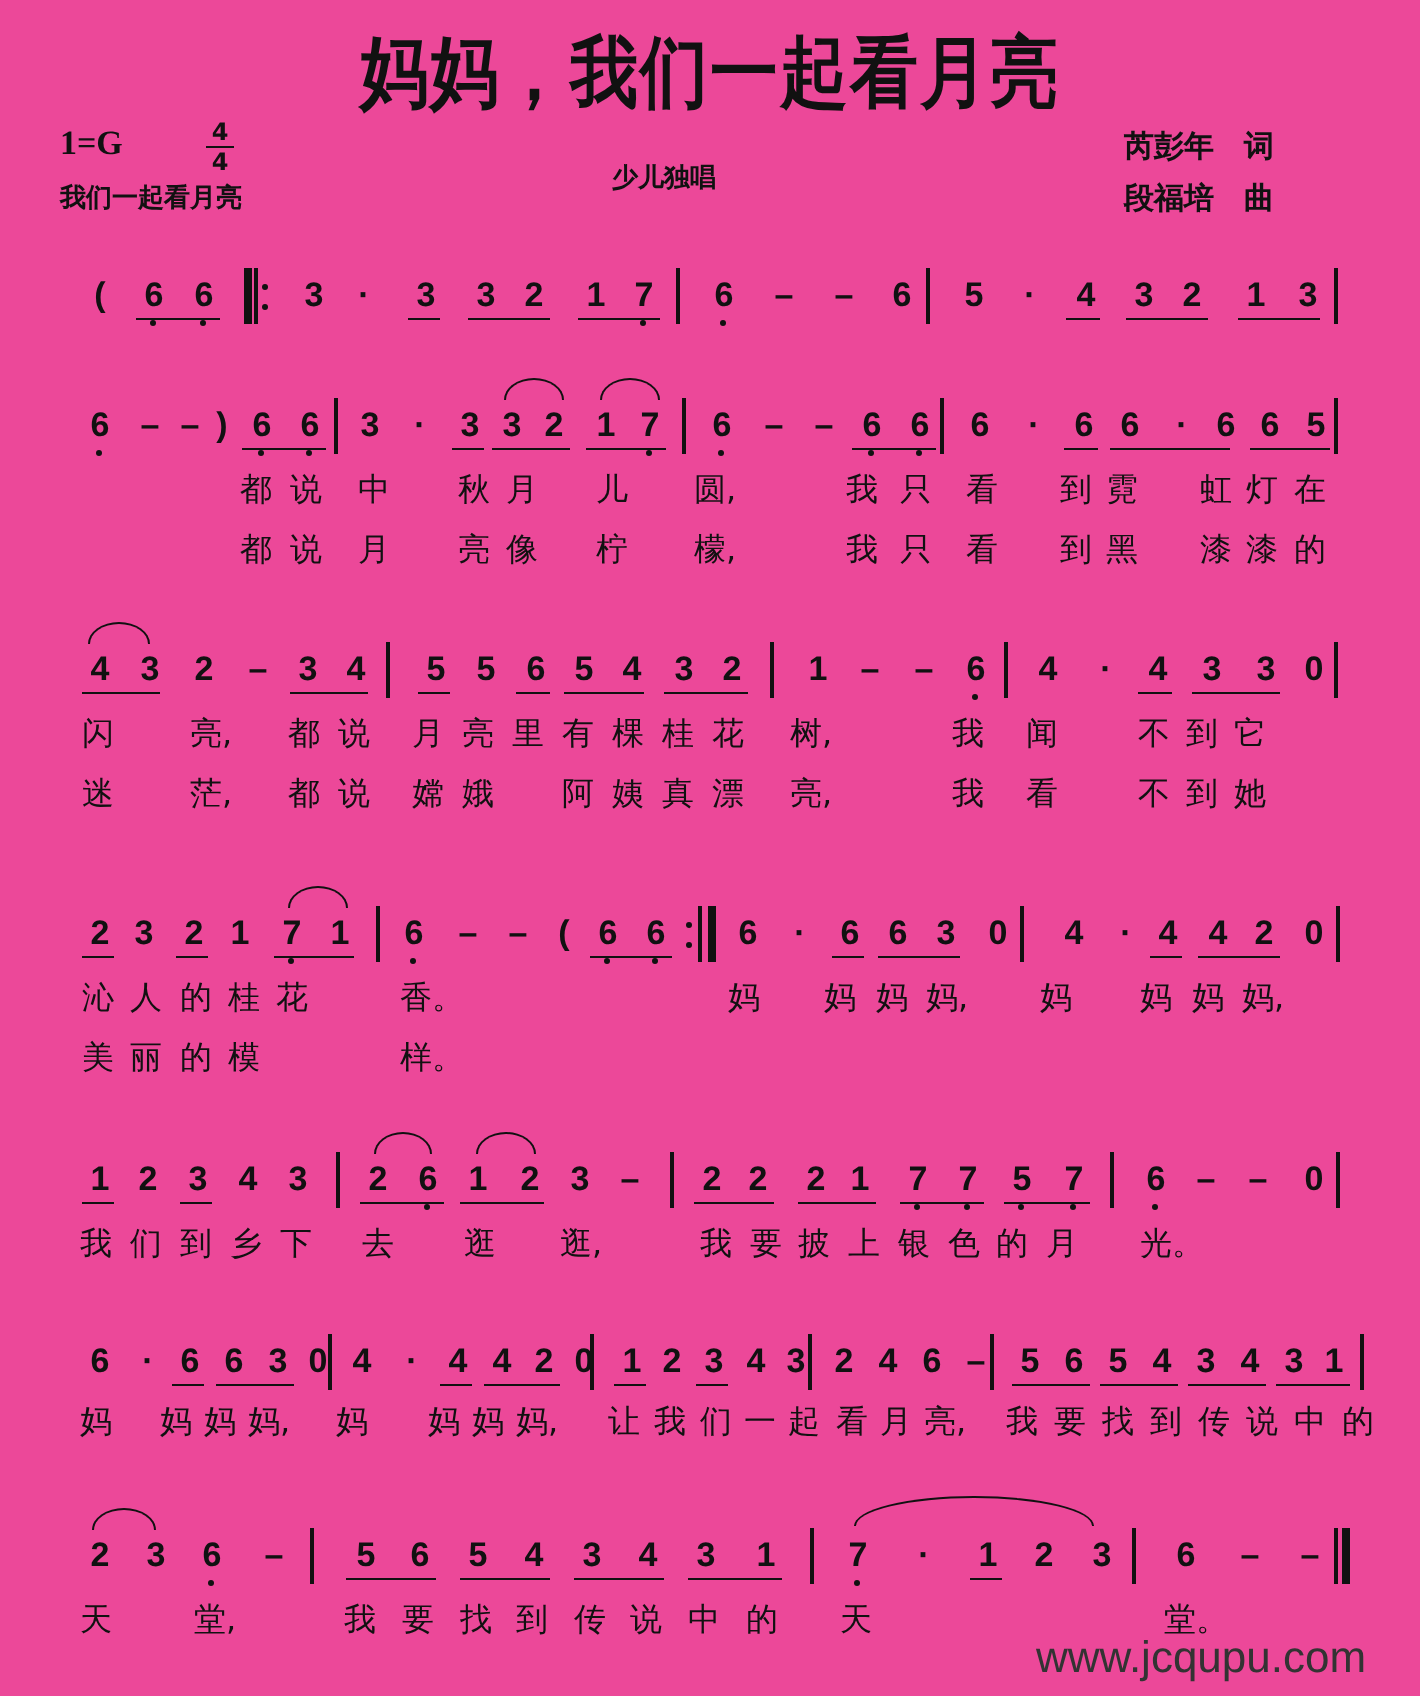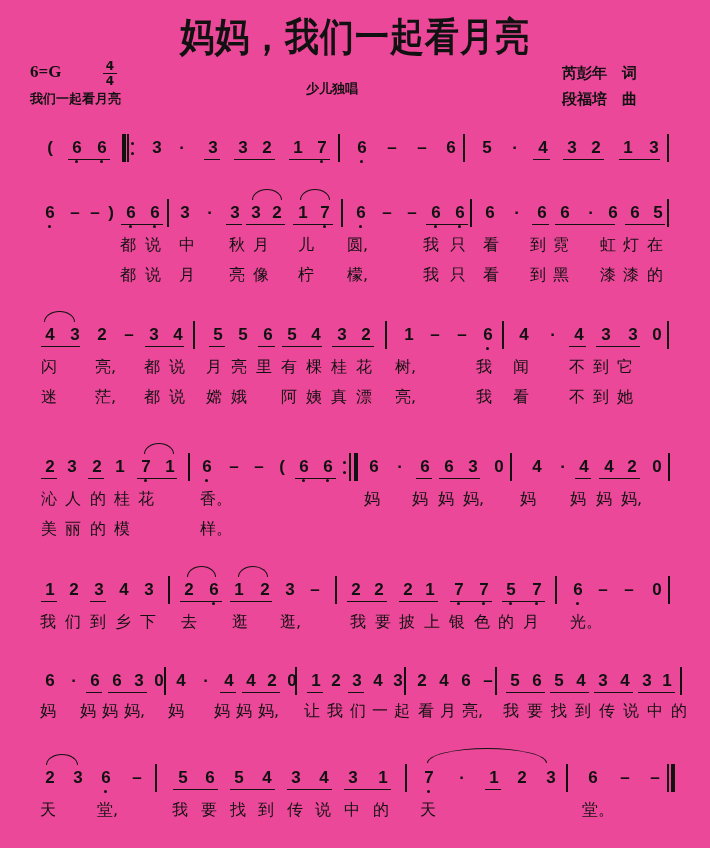--- a/index.html
+++ b/index.html
@@ -20,21 +20,21 @@
   .lyr{position:absolute;font-size:16px;letter-spacing:0;white-space:nowrap;}
   .lyr span{position:absolute;width:20px;text-align:center;}
   .wm{position:absolute;left:518px;top:816px;font-family:"Liberation Sans",sans-serif;font-size:22px;color:#333;}
 </style>
 </head>
 <body>
 
 <div id="page">
   <div class="title">妈妈，我们一起看月亮</div>
 
-  <div class="meta" style="left:30px;top:62px;font-family:'Liberation Serif',serif;font-size:17px;">6=G</div>
+  <div class="meta" style="left:30px;top:62px;font-family:'Liberation Serif',serif;font-size:17px;">1=G</div>
   <div class="frac">
     <div>4</div>
     <div class="bar"></div>
     <div>4</div>
   </div>
   <div class="meta" style="left:30px;top:90px;font-size:13px;">我们一起看月亮</div>
   <div class="meta" style="left:306px;top:80px;font-size:13px;">少儿独唱</div>
   <div class="meta" style="left:562px;top:64px;font-size:15px;">芮彭年　词</div>
   <div class="meta" style="left:562px;top:90px;font-size:15px;">段福培　曲</div>
 
@@ -470,13 +470,14 @@
           <span style="left: 287px; width: auto;">传</span>
           <span style="left: 315px; width: auto;">说</span>
           <span style="left: 344px; width: auto;">中</span>
           <span style="left: 373px; width: auto;">的</span>
           <span style="left: 420px; width: auto;">天</span>
           <span style="left: 582px; width: auto;">堂。</span>
         </div>
       </div>
     </div>
 
+  <div class="wm">www.jcqupu.com</div>
 </div>
 
 </body></html>

